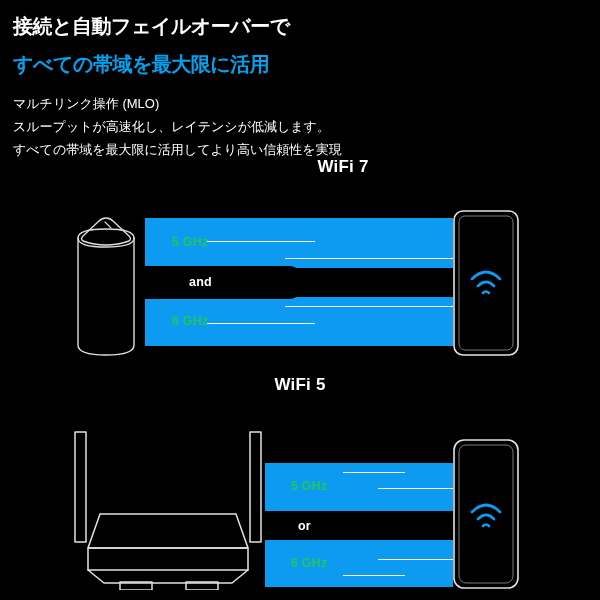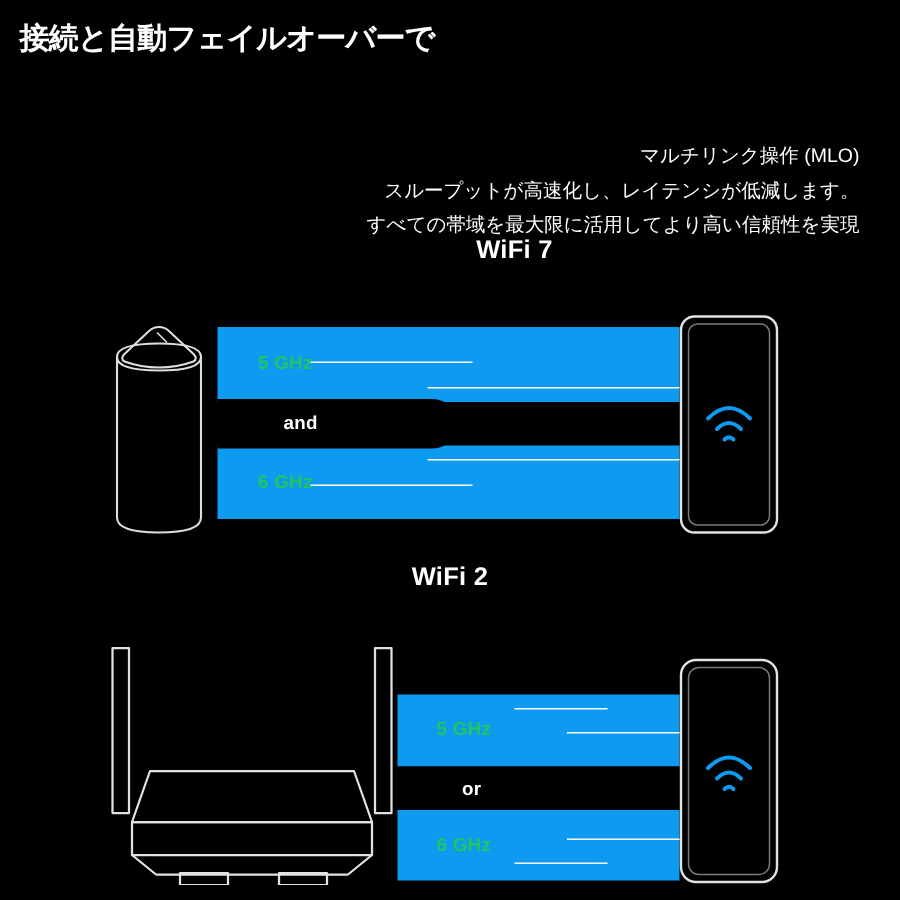--- a/index.html
+++ b/index.html
@@ -38,21 +38,20 @@
     white-space: nowrap;
   }
   .headline-line.l1 { color: #ffffff; }
   .headline-line.l2 { color: #00a3ef; }
 
   .subcopy {
     position: absolute;
     left: 13px;
     top: 92px;
     width: 560px;
-    text-align: right;
   }
   .subline {
     font-size: 13px;
     line-height: 23px;
     color: #ffffff;
     white-space: nowrap;
     font-weight: normal;
   }
 
   
@@ -121,20 +120,21 @@
     border-radius: 0 30px 30px 0;
   }
 </style>
 </head>
 <body>
 
 <div id="stage">
 
   <div class="headline">
     <div class="headline-line l1">接続と自動フェイルオーバーで</div>
+    <div class="headline-line l2">すべての帯域を最大限に活用</div>
   </div>
 
   <div class="subcopy">
     <div class="subline">マルチリンク操作 (MLO)</div>
     <div class="subline">スループットが高速化し、レイテンシが低減します。</div>
     <div class="subline">すべての帯域を最大限に活用してより高い信頼性を実現</div>
   </div>
 
   <div class="section-label" id="label-wifi7">WiFi 7</div>
 
@@ -175,21 +175,21 @@
       <rect x="2" y="2" width="64" height="144" rx="9" ry="9" fill="#000000" stroke="#e2e2e2" stroke-width="1.6"></rect>
       <rect x="7" y="7" width="54" height="134" rx="6" ry="6" fill="#000000" stroke="#7a7a7a" stroke-width="1"></rect>
       <g fill="none" stroke="#0c9bf0" stroke-width="2.6" stroke-linecap="round">
         <path d="M20 70 Q34 56 48 70"></path>
         <path d="M26 77 Q34 69 42 77"></path>
         <path d="M31 84 Q34 81 37 84"></path>
       </g>
     </svg>
   </div>
 
-  <div class="section-label" id="label-wifi6">WiFi 2</div>
+  <div class="section-label" id="label-wifi6">WiFi 5</div>
 
   <div class="diagram" id="diagram-wifi6">
 
     <svg class="dev-svg" style="left:62px; top:20px;" width="216" height="160" viewBox="0 0 216 160">
       <g fill="none" stroke="#e2e2e2" stroke-width="1.5" stroke-linejoin="round" stroke-linecap="round">
 
         <path d="M13 2 L24 2 L24 112 L13 112 Z"></path>
 
         <path d="M188 2 L199 2 L199 112 L188 112 Z"></path>
 
@@ -209,21 +209,21 @@
       <div class="band" style="top:0px; height:48px;"></div>
       <div class="gap" style="top:48px; height:29px;"></div>
       <div class="band" style="top:77px; height:47px;"></div>
 
       <div class="streak" style="left:78px; top:9px; width:62px;"></div>
       <div class="streak" style="left:113px; top:25px; width:75px;"></div>
       <div class="streak" style="left:113px; top:96px; width:75px;"></div>
       <div class="streak" style="left:78px; top:112px; width:62px;"></div>
 
       <div class="band-label" style="left:26px; top:16px;">5 GHz</div>
-      <div class="gap-label" style="left:26px; top:56px;">or</div>
+      <div class="gap-label" style="left:16px; top:56px;">or</div>
       <div class="band-label" style="left:26px; top:93px;">6 GHz</div>
     </div>
 
     <svg class="dev-svg" style="left:452px; top:28px;" width="84" height="152" viewBox="0 0 84 152">
       <rect x="2" y="2" width="64" height="148" rx="10" ry="10" fill="#000000" stroke="#e2e2e2" stroke-width="1.6"></rect>
       <rect x="7" y="7" width="54" height="138" rx="7" ry="7" fill="#000000" stroke="#7a7a7a" stroke-width="1"></rect>
       <g fill="none" stroke="#0c9bf0" stroke-width="2.6" stroke-linecap="round">
         <path d="M20 74 Q34 60 48 74"></path>
         <path d="M26 81 Q34 73 42 81"></path>
         <path d="M31 88 Q34 85 37 88"></path>

